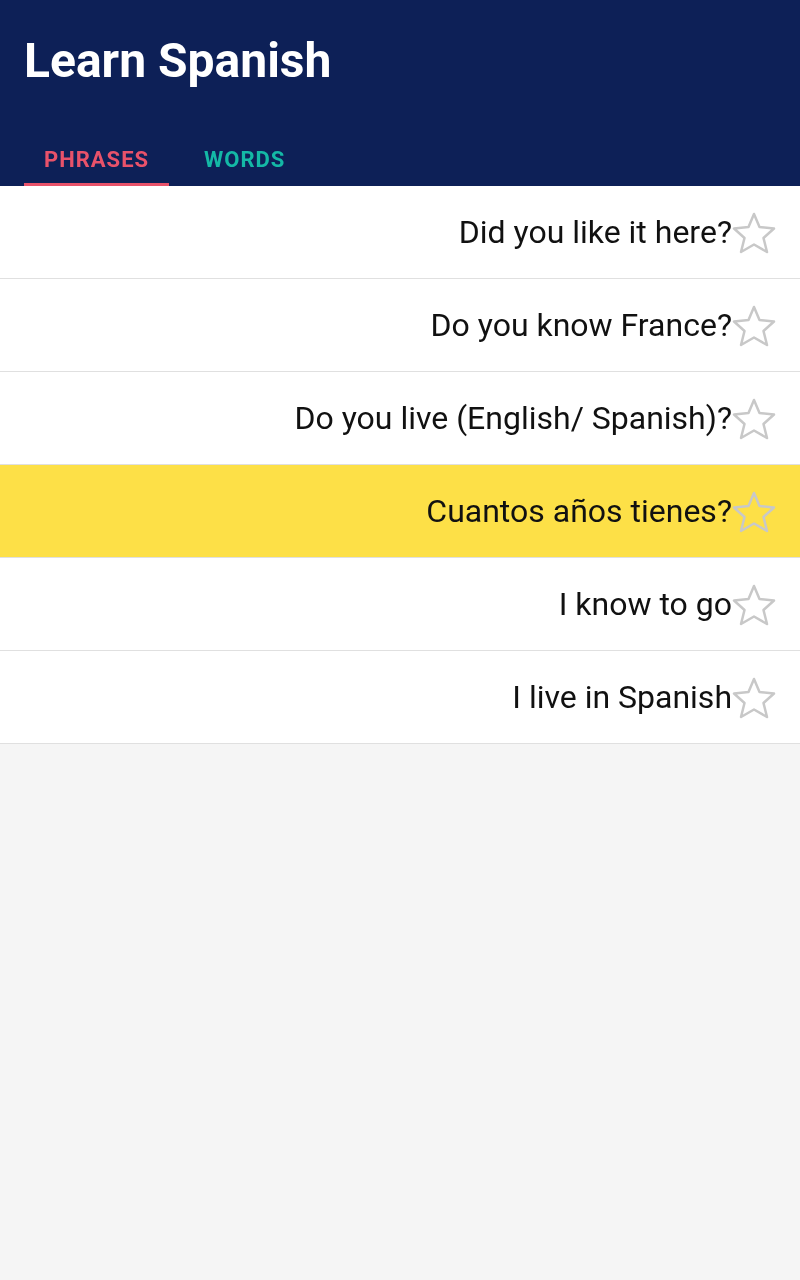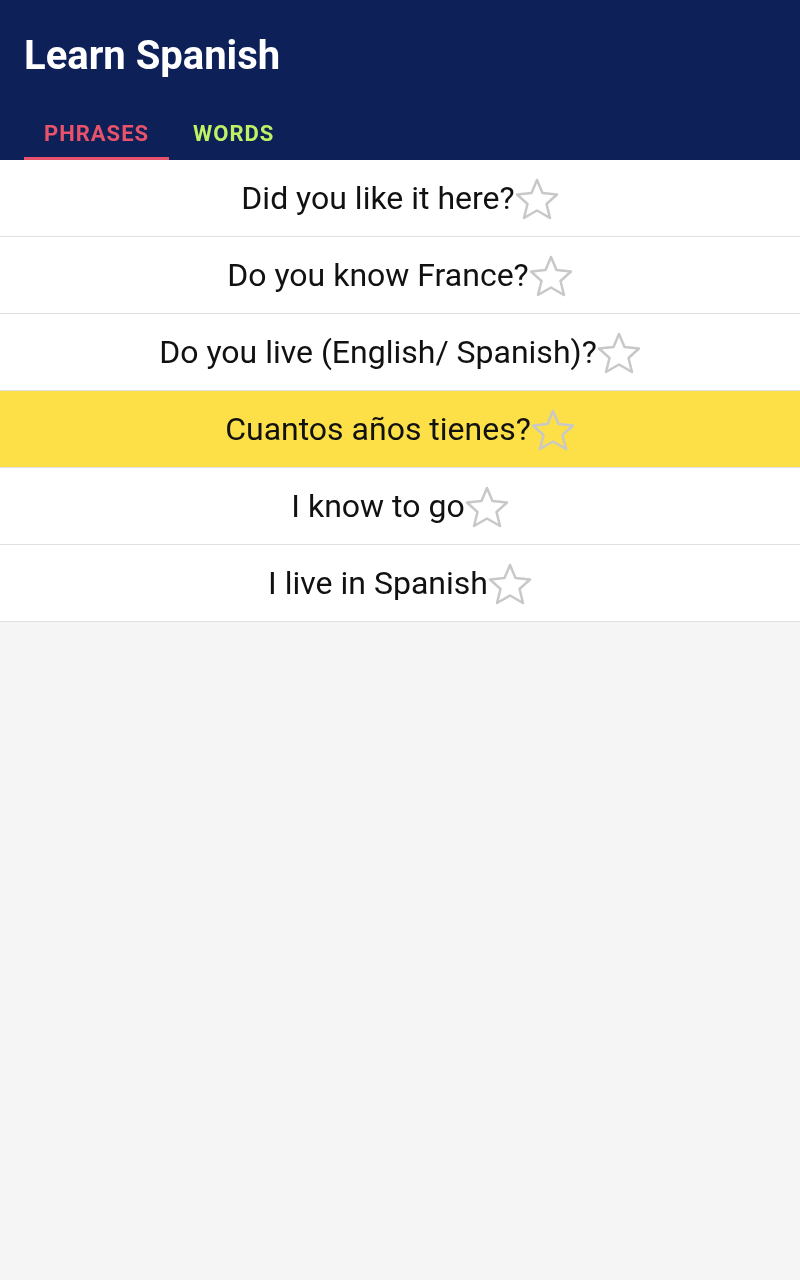--- a/index.html
+++ b/index.html
@@ -16,37 +16,37 @@
       overflow-x: hidden;
     }
 
     .header {
       background-color: #0d2057;
       padding: 32px 24px 0 24px;
     }
 
     .header-title {
       color: #ffffff;
-      font-size: 40px;
+      font-size: 48px;
       font-weight: 700;
-      margin-bottom: 28px;
+      margin-bottom: 44px;
     }
 
     .tabs {
       display: flex;
-      gap: 4px;
+      gap: 15px;
     }
 
     .tab {
       padding: 14px 20px;
       font-size: 22px;
       font-weight: 700;
       letter-spacing: 1px;
       cursor: pointer;
-      color: #bef264;
+      color: #14b8a6;
       position: relative;
     }
 
     .tab.active {
       color: #e8526a;
     }
 
     .tab.active::after {
       content: '';
       position: absolute;
@@ -57,22 +57,22 @@
       background-color: #e8526a;
     }
 
     .list {
       background: #ffffff;
     }
 
     .list-item {
       display: flex;
       align-items: center;
-      justify-content: center;
-      padding: 16px 24px;
+      justify-content: flex-end;
+      padding: 24px 24px;
       border-bottom: 1px solid #e0e0e0;
       background: #ffffff;
       cursor: pointer;
     }
 
     .list-item.highlighted {
       background-color: #fde047;
     }
 
     .list-item-text {

